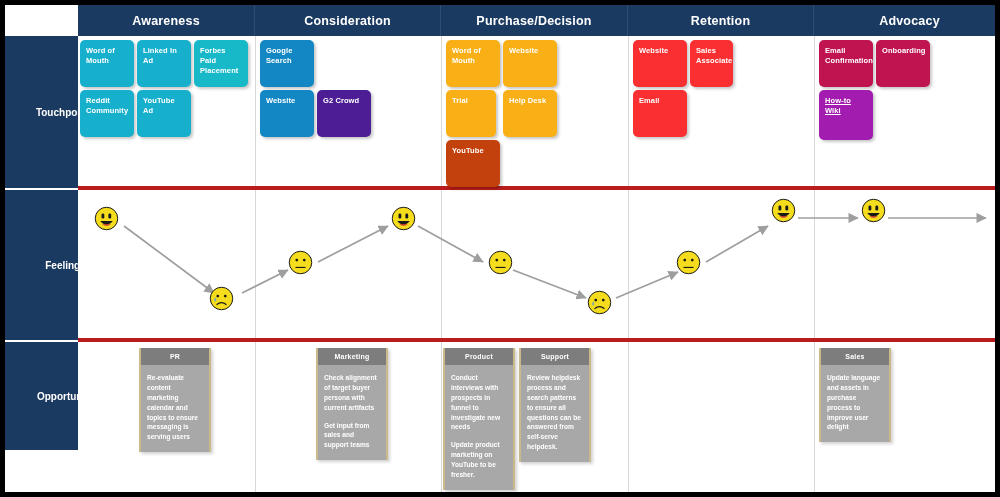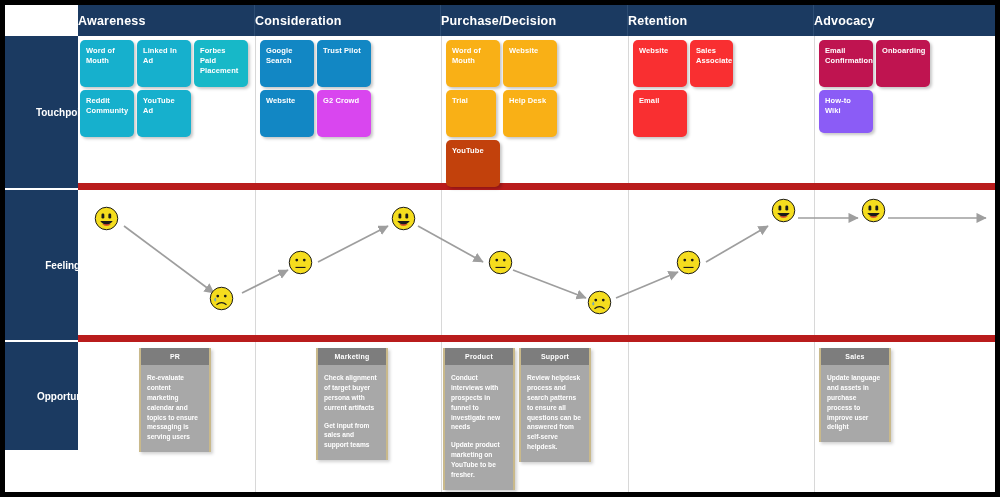--- a/index.html
+++ b/index.html
@@ -34,20 +34,21 @@
     flex: 0 0 73px;
   }
   .stage-head {
     height: 31px;
     background: #1b3a61;
     color: #ffffff;
     font-size: 12.5px;
     font-weight: bold;
     display: flex;
     align-items: center;
+    justify-content: center;
     box-sizing: border-box;
     border-right: 1px solid #2d4d73;
     letter-spacing: .2px;
   }
   .stage-head:last-child { border-right: none; }
 
   
   .row-label {
     position: absolute;
     left: 0;
@@ -74,21 +75,21 @@
     left: 73px;
     top: 31px;
     width: 917px;
     height: 456px;
   }
   .row-band {
     position: absolute;
     left: 0;
     width: 917px;
     box-sizing: border-box;
-    border-bottom: 7px solid #b91c1c;
+    border-bottom: 4px solid #b91c1c;
   }
   #band-touchpoints { top: 0;   height: 154px; }
   #band-feelings    { top: 154px; height: 152px; }
   #band-opportunity { top: 306px; height: 150px; border-bottom: none; }
 
   .col-sep {
     position: absolute;
     top: 0;
     width: 1px;
     height: 456px;
@@ -197,37 +198,36 @@
 
     <div class="row-band" id="band-touchpoints">
 
       <div class="tp-card" style="left:2px;  top:4px;  width:54px; height:47px; background:#16b0cd;"><span>Word of Mouth</span></div>
       <div class="tp-card" style="left:59px; top:4px;  width:54px; height:47px; background:#16b0cd;"><span>Linked In Ad</span></div>
       <div class="tp-card" style="left:116px;top:4px;  width:54px; height:47px; background:#17b8c8;"><span>Forbes Paid Placement</span></div>
       <div class="tp-card" style="left:2px;  top:54px; width:54px; height:47px; background:#16b0cd;"><span>Reddit Community</span></div>
       <div class="tp-card" style="left:59px; top:54px; width:54px; height:47px; background:#16b0cd;"><span>YouTube Ad</span></div>
 
       <div class="tp-card" style="left:182px;top:4px;  width:54px; height:47px; background:#1287c4;"><span>Google Search</span></div>
-      <div class="tp-card" style="left:239px;top:4px;  width:54px; height:47px; background:#1287c4;"><span>Trust Pilot</span></div>
       <div class="tp-card" style="left:182px;top:54px; width:54px; height:47px; background:#1287c4;"><span>Website</span></div>
-      <div class="tp-card" style="left:239px;top:54px; width:54px; height:47px; background:#d946ef;"><span>G2 Crowd</span></div>
+      <div class="tp-card" style="left:239px;top:54px; width:54px; height:47px; background:#4c1d95;"><span>G2 Crowd</span></div>
 
       <div class="tp-card" style="left:368px;top:4px;  width:54px; height:47px; background:#f9b016;"><span>Word of Mouth</span></div>
       <div class="tp-card" style="left:425px;top:4px;  width:54px; height:47px; background:#f9b016;"><span>Website</span></div>
       <div class="tp-card" style="left:368px;top:54px; width:50px; height:47px; background:#f9b016;"><span>Trial</span></div>
       <div class="tp-card" style="left:425px;top:54px; width:54px; height:47px; background:#f9b016;"><span>Help Desk</span></div>
       <div class="tp-card" style="left:368px;top:104px;width:54px; height:47px; background:#c2410c;"><span>YouTube</span></div>
 
       <div class="tp-card" style="left:555px;top:4px;  width:54px; height:47px; background:#f92f31;"><span>Website</span></div>
       <div class="tp-card" style="left:612px;top:4px;  width:43px; height:47px; background:#f92f31;"><span>Sales Associate</span></div>
       <div class="tp-card" style="left:555px;top:54px; width:54px; height:47px; background:#f92f31;"><span>Email</span></div>
 
       <div class="tp-card" style="left:741px;top:4px;  width:54px; height:47px; background:#bf1450;"><span>Email Confirmation</span></div>
       <div class="tp-card" style="left:798px;top:4px;  width:54px; height:47px; background:#bf1450;"><span>Onboarding</span></div>
-      <div class="tp-card" style="left:741px;top:54px; width:54px; height:43px; background:#8b5cf6;"><span>How-to Wiki</span></div>
+      <div class="tp-card" style="left:741px;top:54px; width:54px; height:50px; background:#a21caf;text-decoration:underline;"><span>How-to Wiki</span></div>
     </div>
 
     <div class="row-band" id="band-feelings">
 
       <svg class="arrow-svg" viewBox="0 0 917 152">
         <defs>
           <marker id="ah" markerWidth="7" markerHeight="7" refX="5.6" refY="3" orient="auto">
             <path d="M0,0 L6,3 L0,6 z" fill="#9e9e9e"></path>
           </marker>
         </defs>

